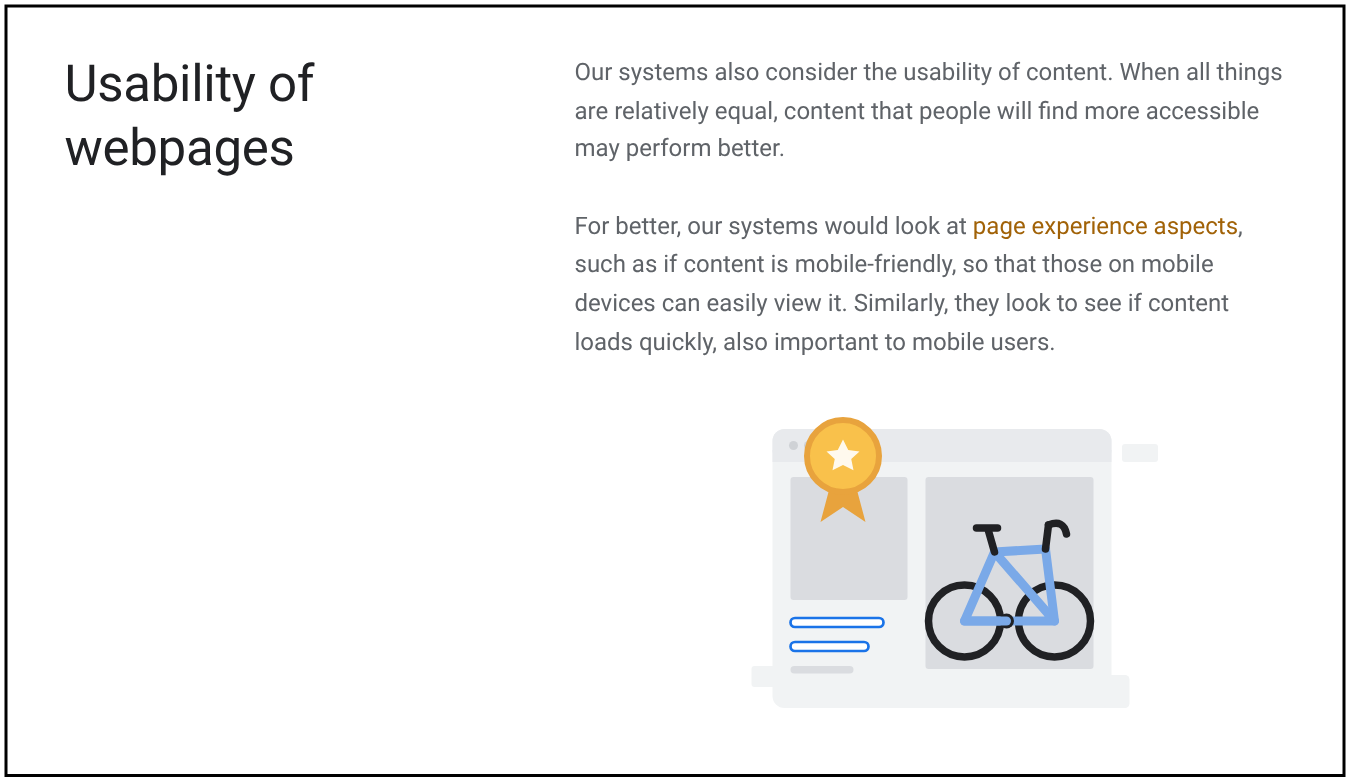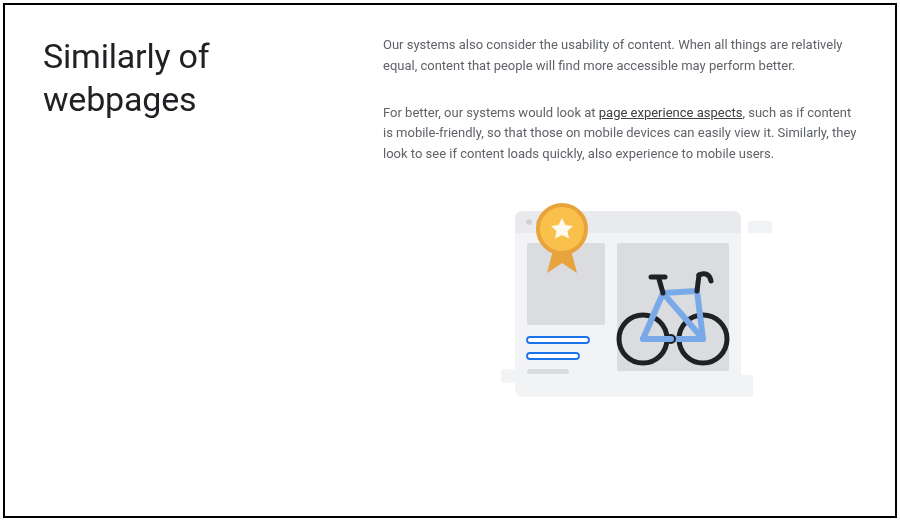--- a/index.html
+++ b/index.html
@@ -32,48 +32,47 @@
       flex-direction: column;
     }
     .heading {
       font-size: 34px;
       font-weight: 400;
       color: #202124;
       line-height: 1.25;
       letter-spacing: -0.2px;
     }
     .para {
-      font-size: 13px;
+      font-size: 16px;
       line-height: 1.6;
       color: #5f6368;
       margin-bottom: 26px;
     }
     .link {
-      color: #404040;
-      text-decoration: underline;
+      color: #a16207;
       cursor: pointer;
     }
     .illus-wrap {
       display: flex;
       justify-content: center;
       padding-top: 6px;
     }
   </style>
 </head>
 <body>
 
 <div class="outer">
   <div class="frame">
     <div class="left">
-      <h1 class="heading">Similarly of webpages</h1>
+      <h1 class="heading">Usability of webpages</h1>
     </div>
     <div class="right">
       <p class="para">Our systems also consider the usability of content. When all things are relatively equal, content that people will find more accessible may perform better.</p>
       <p class="para">
-        <span>For better, our systems would look at </span><a class="link">page experience aspects</a><span>, such as if content is mobile-friendly, so that those on mobile devices can easily view it. Similarly, they look to see if content loads quickly, also experience to mobile users.</span>
+        <span>For better, our systems would look at </span><a class="link">page experience aspects</a><span>, such as if content is mobile-friendly, so that those on mobile devices can easily view it. Similarly, they look to see if content loads quickly, also important to mobile users.</span>
       </p>
       <div class="illus-wrap">
         <svg width="310" height="210" viewBox="0 0 310 210">
 
           <rect x="283" y="24" width="24" height="12" rx="2" fill="#f1f3f4"></rect>
           <rect x="36" y="172" width="40" height="14" rx="2" fill="#f1f3f4"></rect>
           <rect x="266" y="178" width="22" height="22" rx="3" fill="#f1f3f4"></rect>
 
           <g>
             <rect x="50" y="14" width="226" height="186" rx="8" fill="#f1f3f4"></rect>

